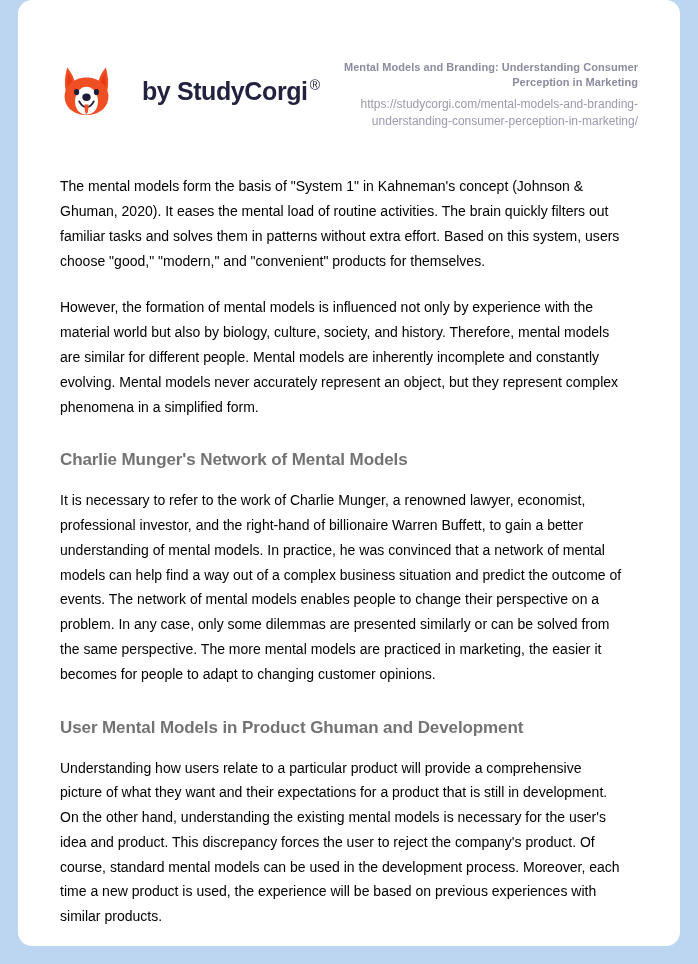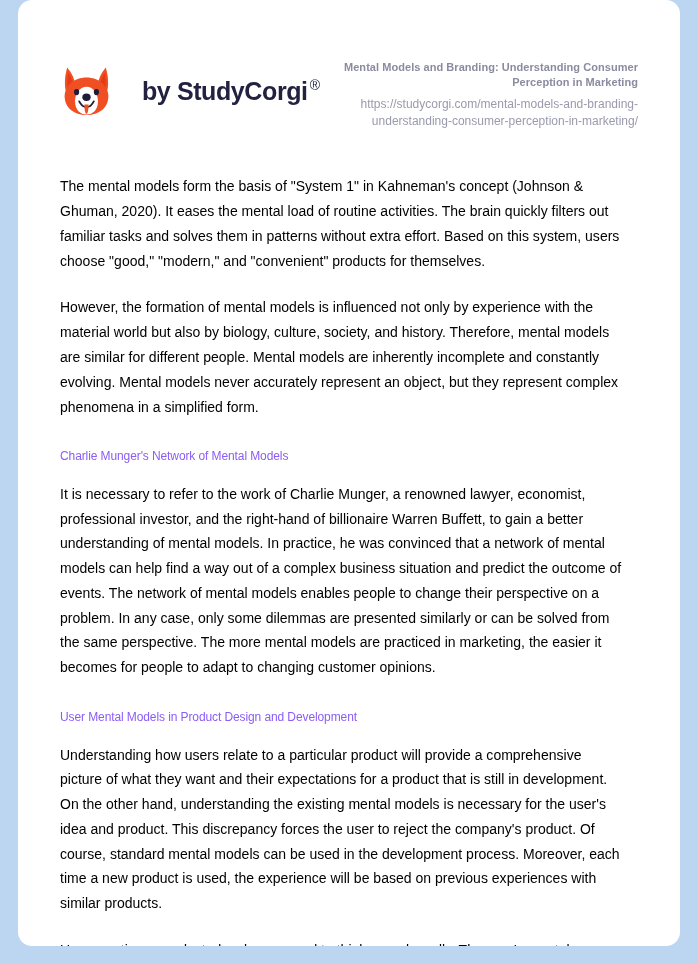--- a/index.html
+++ b/index.html
@@ -89,23 +89,23 @@
     margin-top: 44px;
   }
   .content p {
     font-size: 14px;
     line-height: 1.77;
     color: #000000;
     margin: 0 16px 22px 0;
     letter-spacing: 0.01px;
   }
   .content h2 {
-    font-size: 12px;
-    font-weight: normal;
-    color: #8b5cf6;
+    font-size: 17px;
+    font-weight: bold;
+    color: #737373;
     line-height: 1.3;
     margin: 30px 0 17px 0;
     letter-spacing: -0.1px;
   }
   .content p:first-child { margin-top: 0; }
   .bottom-strip {
     position: absolute;
     left: 0;
     top: 946px;
     width: 698px;
@@ -153,21 +153,21 @@
         <p class="doc-url">https://studycorgi.com/mental-models-and-branding-understanding-consumer-perception-in-marketing/</p>
       </div>
 
     </div>
 
     <div class="content" id="article-content">
         <p>The mental models form the basis of "System 1" in Kahneman's concept (Johnson &amp; Ghuman, 2020). It eases the mental load of routine activities. The brain quickly filters out familiar tasks and solves them in patterns without extra effort. Based on this system, users choose "good," "modern," and "convenient" products for themselves.</p>
         <p>However, the formation of mental models is influenced not only by experience with the material world but also by biology, culture, society, and history. Therefore, mental models are similar for different people. Mental models are inherently incomplete and constantly evolving. Mental models never accurately represent an object, but they represent complex phenomena in a simplified form.</p>
         <h2>Charlie Munger's Network of Mental Models</h2>
         <p>It is necessary to refer to the work of Charlie Munger, a renowned lawyer, economist, professional investor, and the right-hand of billionaire Warren Buffett, to gain a better understanding of mental models. In practice, he was convinced that a network of mental models can help find a way out of a complex business situation and predict the outcome of events. The network of mental models enables people to change their perspective on a problem. In any case, only some dilemmas are presented similarly or can be solved from the same perspective. The more mental models are practiced in marketing, the easier it becomes for people to adapt to changing customer opinions.</p>
-        <h2>User Mental Models in Product Design and Development</h2>
+        <h2>User Mental Models in Product Ghuman and Development</h2>
         <p>Understanding how users relate to a particular product will provide a comprehensive picture of what they want and their expectations for a product that is still in development. On the other hand, understanding the existing mental models is necessary for the user's idea and product. This discrepancy forces the user to reject the company's product. Of course, standard mental models can be used in the development process. Moreover, each time a new product is used, the experience will be based on previous experiences with similar products.</p>
         <p>User creating a product, developers need to think more broadly. The user's mental</p>
       </div>
 
   </div>
 
   <div class="bottom-strip"></div>
 
 </div>
 

